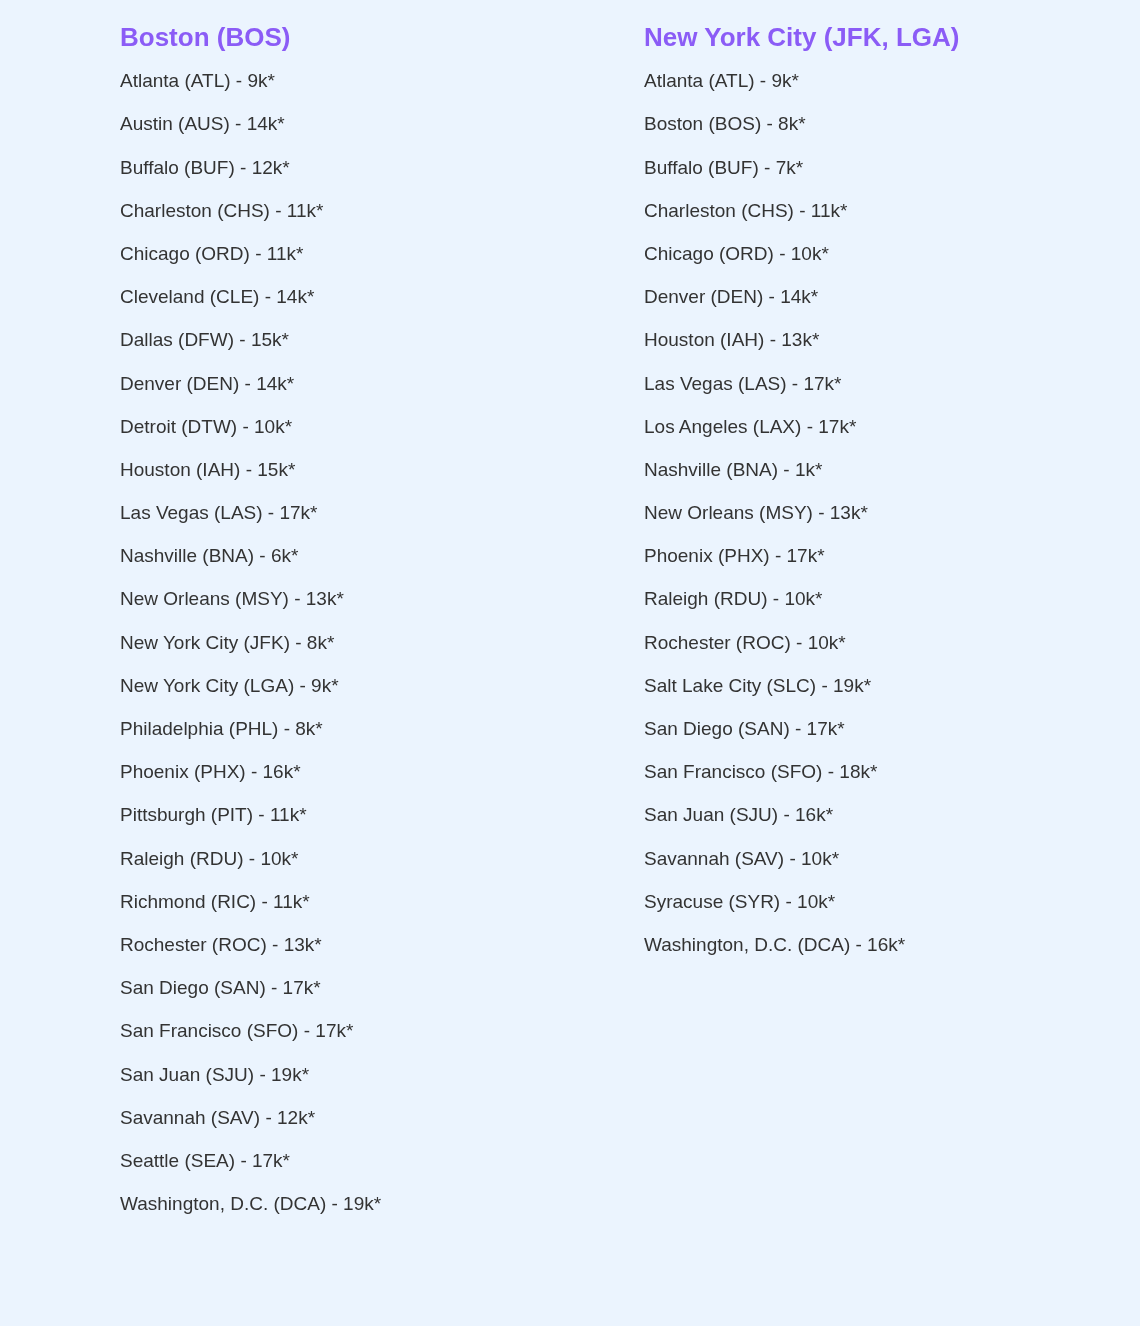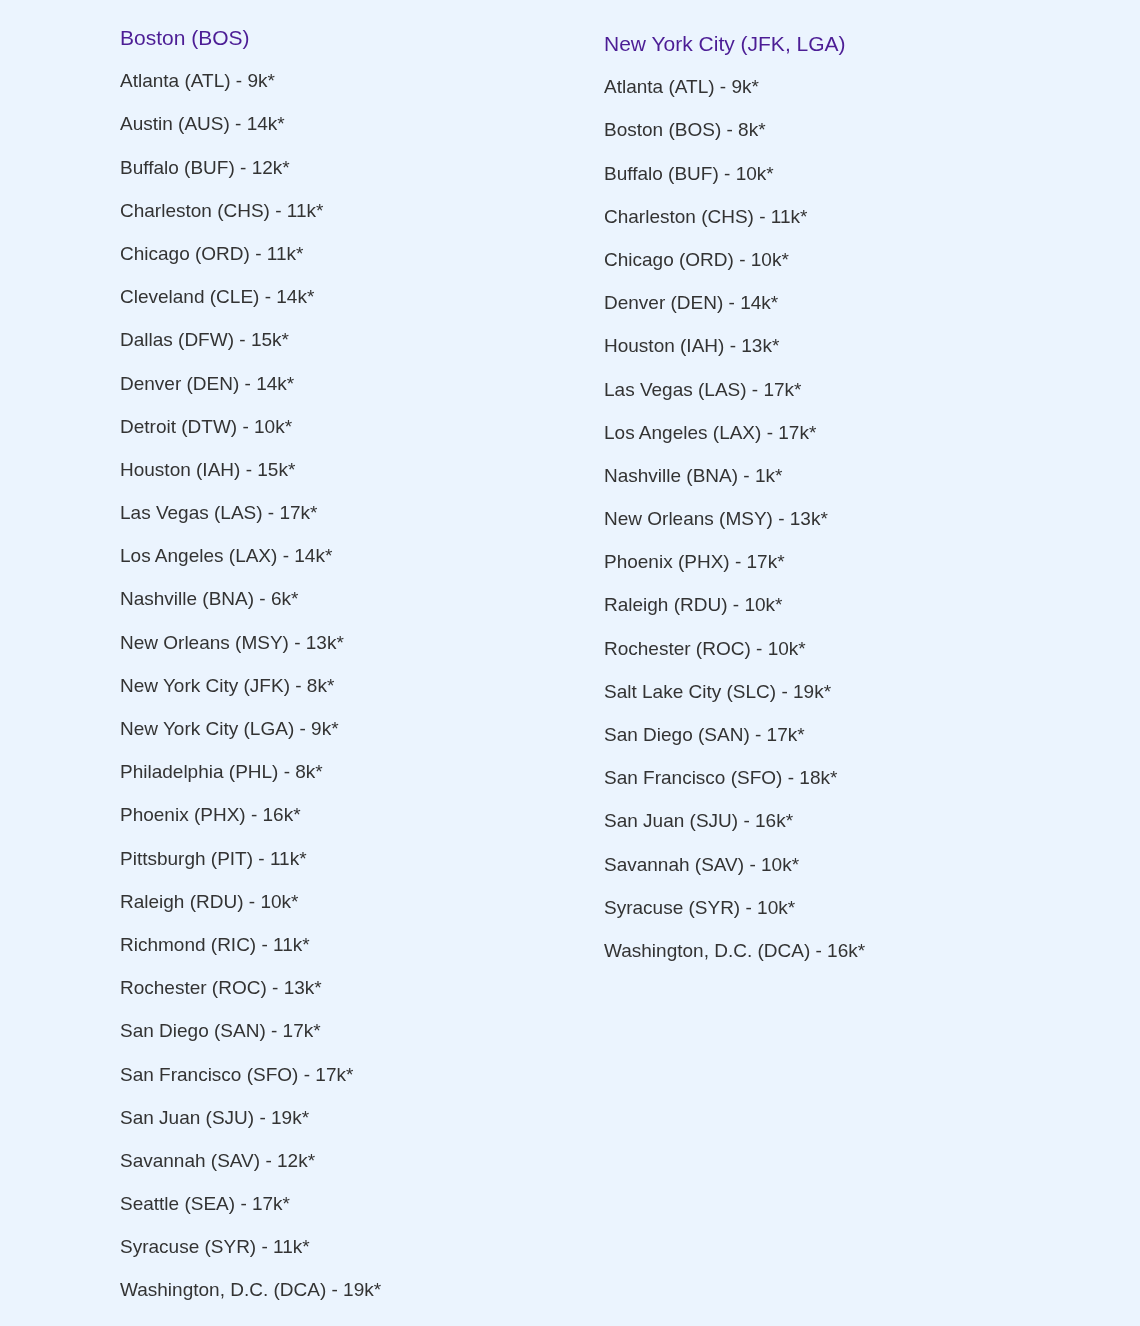--- a/index.html
+++ b/index.html
@@ -13,29 +13,29 @@
       font-family: "Liberation Sans", sans-serif;
       color: #333333;
       overflow: hidden;
       position: relative;
     }
     .column {
       position: absolute;
       top: 16px;
     }
     #col-left { left: 120px; }
-    #col-right { left: 604px; margin-top: 6px; }
+    #col-right { left: 644px; }
     .col-heading {
-      font-weight: normal;
-      font-size: 21px;
+      font-weight: bold;
+      font-size: 26px;
       line-height: 43.2px;
       height: 43.2px;
       white-space: nowrap;
       margin: 0;
-      color: #4c1d95;
+      color: #8b5cf6;
     }
     ul.route-list {
       list-style: none;
       margin: 0;
       padding: 0;
     }
     ul.route-list li {
       font-size: 19px;
       line-height: 43.2px;
       height: 43.2px;
@@ -53,47 +53,45 @@
     <li>Austin (AUS) - 14k*</li>
     <li>Buffalo (BUF) - 12k*</li>
     <li>Charleston (CHS) - 11k*</li>
     <li>Chicago (ORD) - 11k*</li>
     <li>Cleveland (CLE) - 14k*</li>
     <li>Dallas (DFW) - 15k*</li>
     <li>Denver (DEN) - 14k*</li>
     <li>Detroit (DTW) - 10k*</li>
     <li>Houston (IAH) - 15k*</li>
     <li>Las Vegas (LAS) - 17k*</li>
-    <li>Los Angeles (LAX) - 14k*</li>
     <li>Nashville (BNA) - 6k*</li>
     <li>New Orleans (MSY) - 13k*</li>
     <li>New York City (JFK) - 8k*</li>
     <li>New York City (LGA) - 9k*</li>
     <li>Philadelphia (PHL) - 8k*</li>
     <li>Phoenix (PHX) - 16k*</li>
     <li>Pittsburgh (PIT) - 11k*</li>
     <li>Raleigh (RDU) - 10k*</li>
     <li>Richmond (RIC) - 11k*</li>
     <li>Rochester (ROC) - 13k*</li>
     <li>San Diego (SAN) - 17k*</li>
     <li>San Francisco (SFO) - 17k*</li>
     <li>San Juan (SJU) - 19k*</li>
     <li>Savannah (SAV) - 12k*</li>
     <li>Seattle (SEA) - 17k*</li>
-    <li>Syracuse (SYR) - 11k*</li>
     <li>Washington, D.C. (DCA) - 19k*</li>
   </ul>
 </div>
 
 <div class="column" id="col-right">
   <h3 class="col-heading">New York City (JFK, LGA)</h3>
   <ul class="route-list">
     <li>Atlanta (ATL) - 9k*</li>
     <li>Boston (BOS) - 8k*</li>
-    <li>Buffalo (BUF) - 10k*</li>
+    <li>Buffalo (BUF) - 7k*</li>
     <li>Charleston (CHS) - 11k*</li>
     <li>Chicago (ORD) - 10k*</li>
     <li>Denver (DEN) - 14k*</li>
     <li>Houston (IAH) - 13k*</li>
     <li>Las Vegas (LAS) - 17k*</li>
     <li>Los Angeles (LAX) - 17k*</li>
     <li>Nashville (BNA) - 1k*</li>
     <li>New Orleans (MSY) - 13k*</li>
     <li>Phoenix (PHX) - 17k*</li>
     <li>Raleigh (RDU) - 10k*</li>

